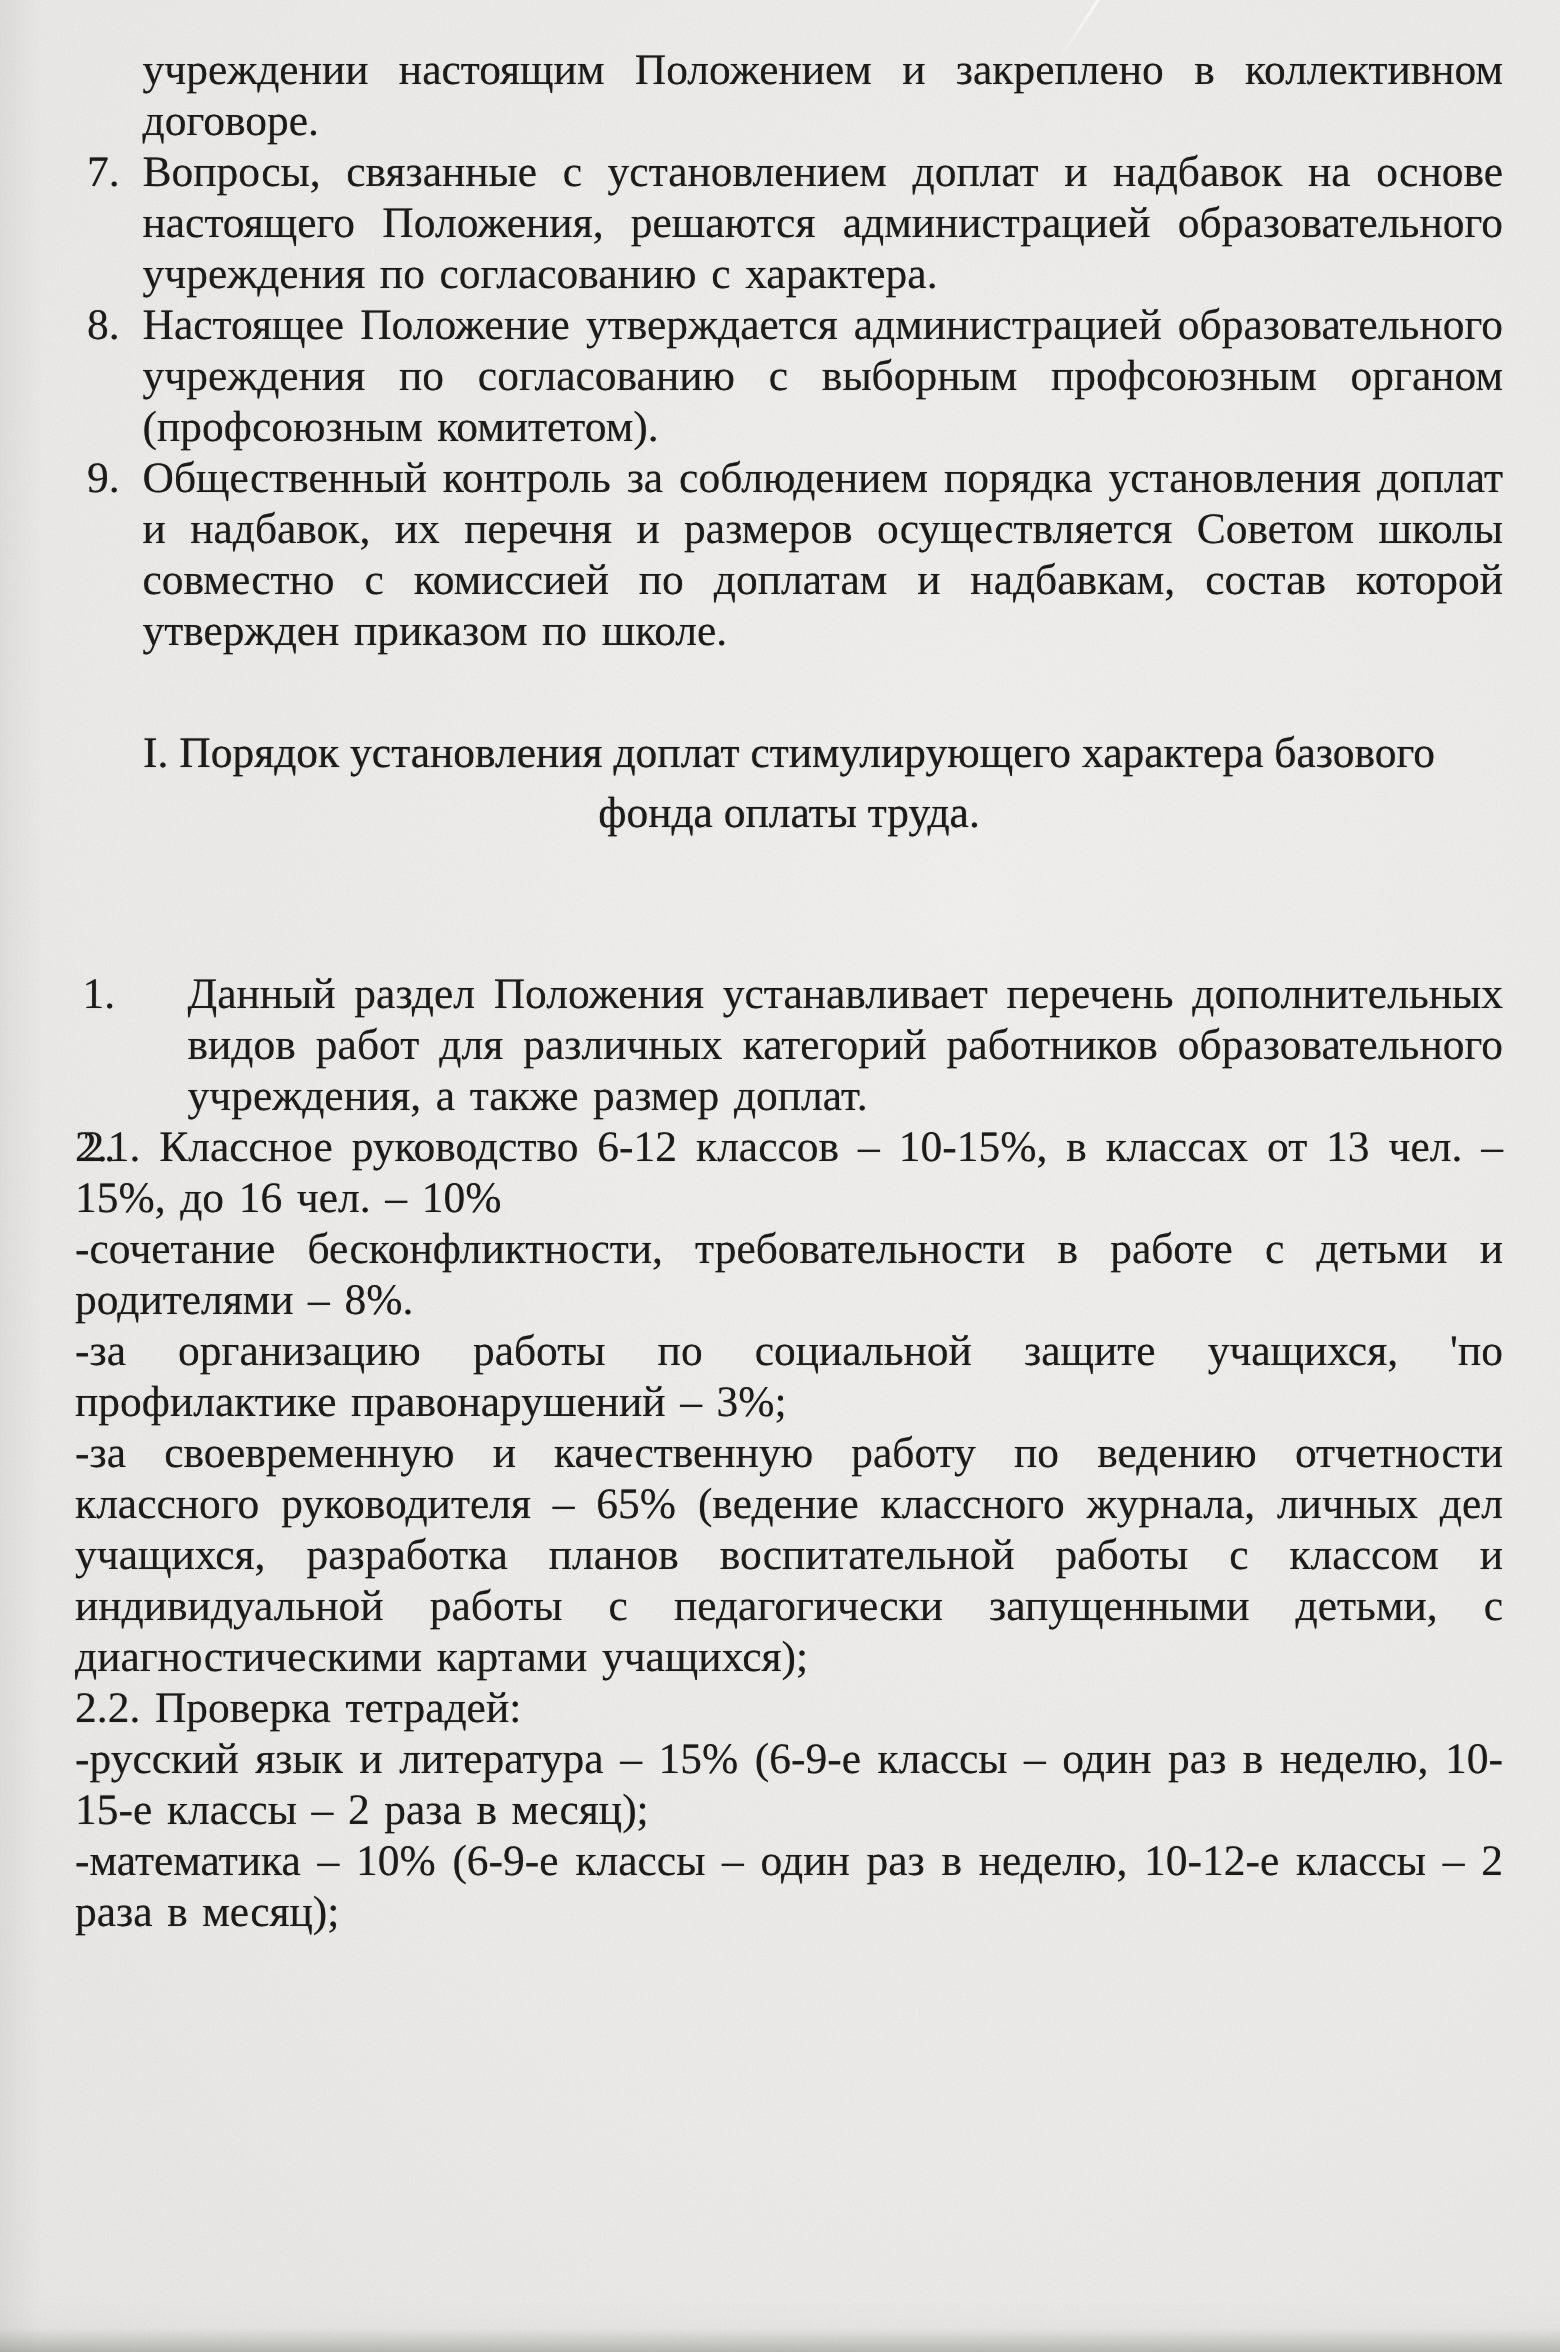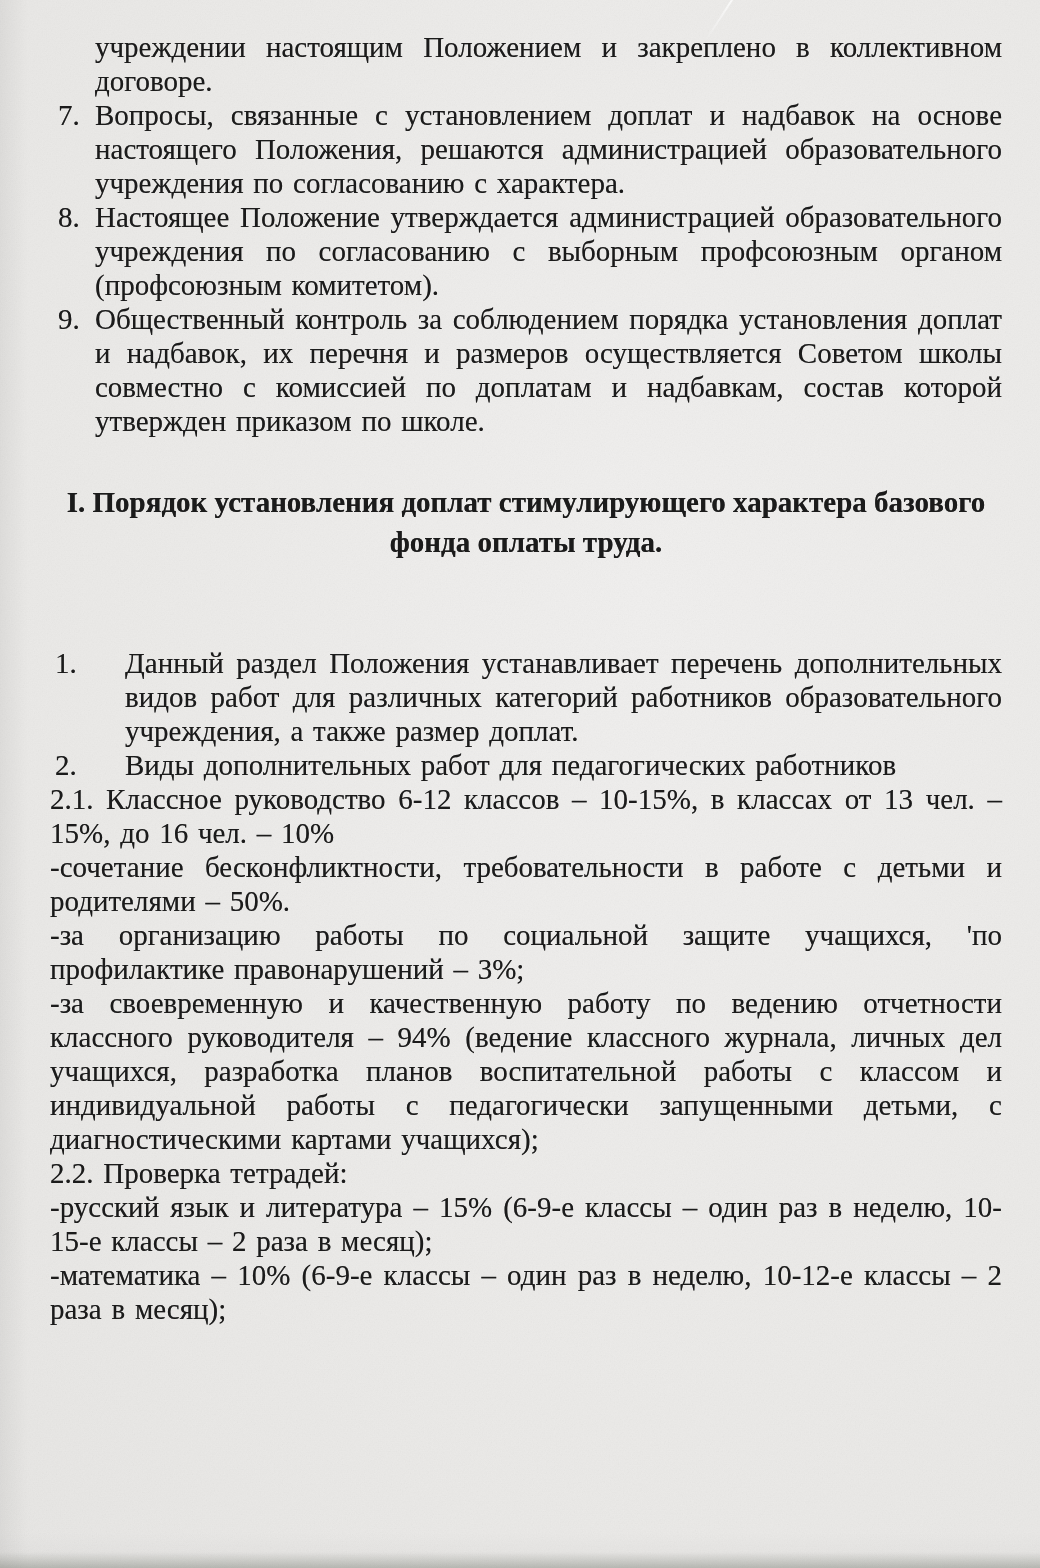--- a/index.html
+++ b/index.html
@@ -14,21 +14,21 @@
     font-size:29px;line-height:34px;color:var(--ink);
   }
   .content{position:absolute;inset:0;padding:30px 38px 16px 50px;box-sizing:border-box;}
   .pj{margin:0;text-align:justify;word-spacing:2.5px;
       text-shadow:0 0 0.5px rgba(20,20,20,0.55);}
   .cont{padding-left:45px;}
   .numitem{position:relative;padding-left:45px;}
   .numitem .marker{position:absolute;left:8px;top:0;}
   .secitem{position:relative;padding-left:75px;}
   .secitem .marker{position:absolute;left:5px;top:0;}
-  .heading{margin:44px 0 84px;font-weight:700;text-align:center;
+  .heading{margin:44px 0 84px;font-weight:400;text-align:center;
       font-size:29px;line-height:40px;
       text-shadow:0 0 0.6px rgba(10,10,10,0.7);}
   .heading span{display:block;}
   .crease{position:absolute;left:718px;top:-6px;width:2px;height:52px;
       background:linear-gradient(rgba(255,255,255,0.85), rgba(255,255,255,0));
       transform:rotate(33deg);pointer-events:none;}
   .bottom-shade{position:absolute;left:0;right:0;bottom:0;height:16px;
       background:linear-gradient(rgba(120,125,115,0), rgba(120,125,115,0.22) 55%, rgba(98,104,92,0.34));
       pointer-events:none;}
   .grain{position:absolute;inset:0;mix-blend-mode:multiply;pointer-events:none;}
@@ -62,27 +62,26 @@
       <span>фонда оплаты труда.</span>
     </div>
 
     <div class="pj secitem">
       <span class="marker">1.</span>
       <span>Данный раздел Положения устанавливает перечень дополнительных видов работ для различных категорий работников образовательного учреждения, а также размер доплат.</span>
     </div>
 
     <div class="pj secitem">
       <span class="marker">2.</span>
-      <span>Виды дополнительных работ для педагогических работников</span>
     </div>
 
     <p class="pj">2.1. Классное руководство 6-12 классов – 10-15%, в классах от 13 чел. – 15%, до 16 чел. – 10%</p>
-    <p class="pj">-сочетание бесконфликтности, требовательности в работе с детьми и родителями – 50%.</p>
+    <p class="pj">-сочетание бесконфликтности, требовательности в работе с детьми и родителями – 8%.</p>
     <p class="pj">-за организацию работы по социальной защите учащихся, 'по профилактике правонарушений – 3%;</p>
-    <p class="pj">-за своевременную и качественную работу по ведению отчетности классного руководителя – 94% (ведение классного журнала, личных дел учащихся, разработка планов воспитательной работы с классом и индивидуальной работы с педагогически запущенными детьми, с диагностическими картами учащихся);</p>
+    <p class="pj">-за своевременную и качественную работу по ведению отчетности классного руководителя – 65% (ведение классного журнала, личных дел учащихся, разработка планов воспитательной работы с классом и индивидуальной работы с педагогически запущенными детьми, с диагностическими картами учащихся);</p>
     <p class="pj">2.2. Проверка тетрадей:</p>
     <p class="pj">-русский язык и литература – 15% (6-9-е классы – один раз в неделю, 10-15-е классы – 2 раза в месяц);</p>
     <p class="pj">-математика – 10% (6-9-е классы – один раз в неделю, 10-12-е классы – 2 раза в месяц);</p>
 
   </div>
 
   <div class="crease"></div>
 
   <svg class="grain" width="1040" height="1568" aria-hidden="true">
     <filter id="g">

